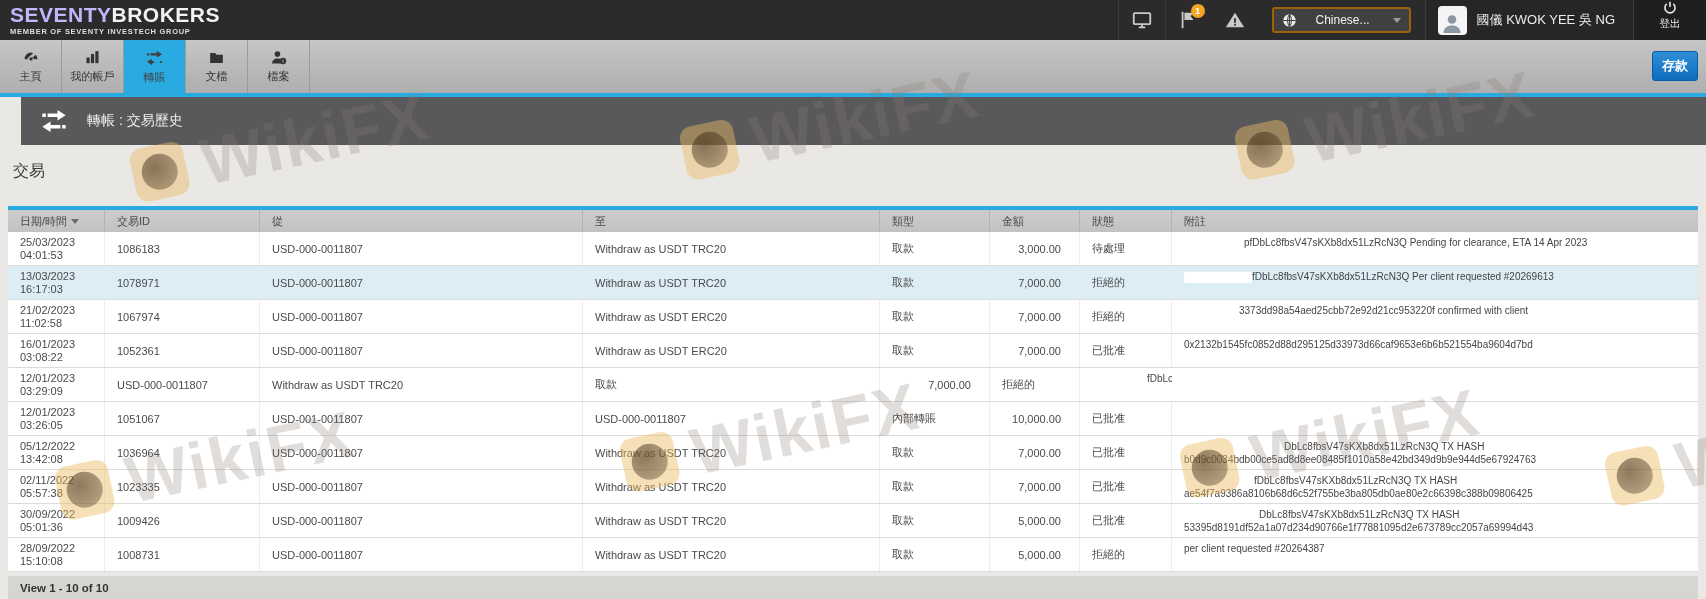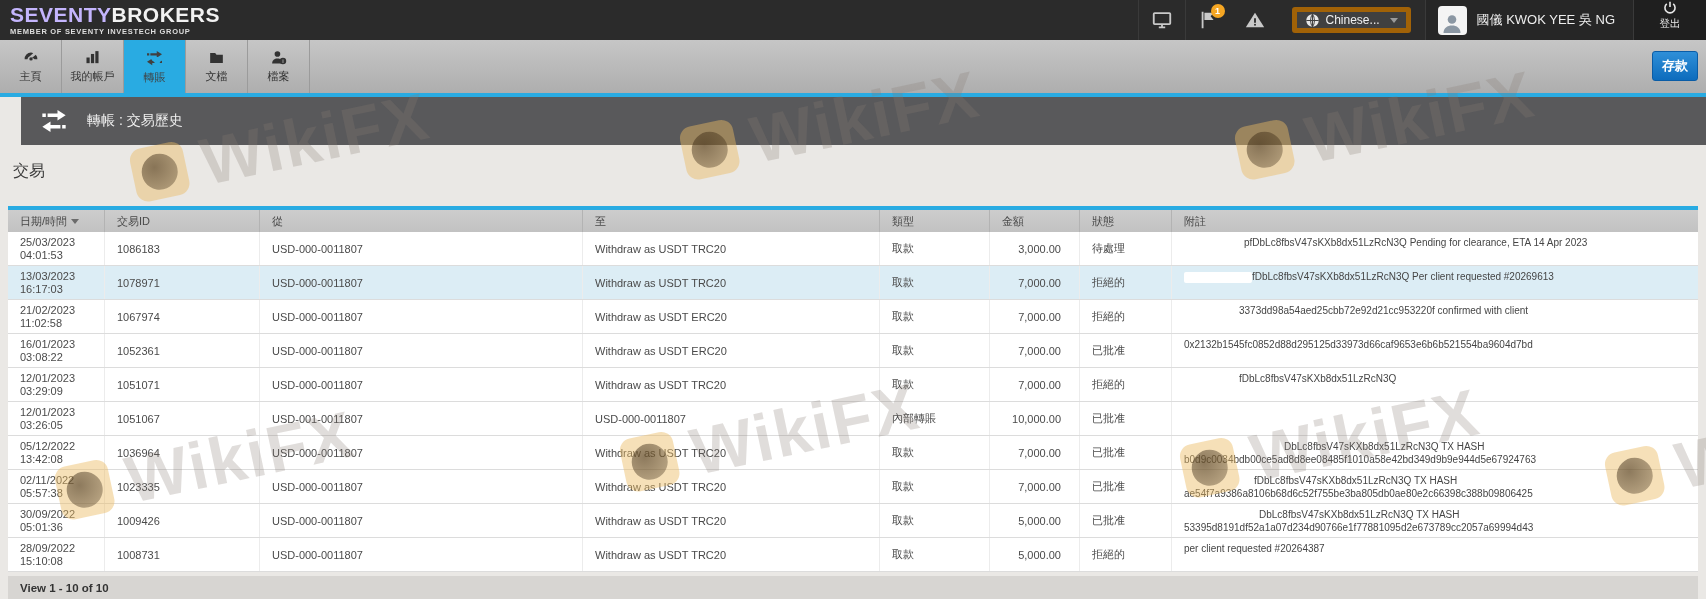--- a/index.html
+++ b/index.html
@@ -11,21 +11,21 @@
   .topbar { height:40px; background:#2b2b2b; display:flex; align-items:center; color:#c9c9c9; }
   .brand { margin-left:10px; line-height:1; cursor:pointer; }
   .brand-line { font-size:21px; font-weight:bold; letter-spacing:.5px; }
   .brand-red { color:#c4b5fd; }
   .brand-white { color:#f2f2f2; }
   .brand-sub { font-size:7.5px; color:#dedede; letter-spacing:.7px; margin-top:3px; font-weight:bold; }
   .top-spacer { flex:1; }
   .top-sep { width:1px; height:40px; background:#3a3a3a; }
   .top-icon { width:46px; height:40px; display:flex; align-items:center; justify-content:center; position:relative; cursor:pointer; }
   .badge { position:absolute; top:4px; right:7px; min-width:14px; height:14px; border-radius:8px; background:#f5a623; color:#fff; font-size:9px; font-weight:bold; display:flex; align-items:center; justify-content:center; padding:0 3px; }
-  .lang-btn { margin:0 14px; height:26px; min-width:102px; background:#404040; border:5px solid #a16207; border-radius:3px; display:flex; align-items:center; gap:6px; padding:0 8px; color:#f0f0f0; font-size:12px; cursor:pointer; }
+  .lang-btn { margin:0 14px; height:26px; min-width:102px; background:#404040; border:2px solid #a16207; border-radius:3px; display:flex; align-items:center; gap:19px; padding:0 8px; color:#f0f0f0; font-size:12px; cursor:pointer; }
   .lang-caret { width:0; height:0; border-left:4px solid transparent; border-right:4px solid transparent; border-top:5px solid #9a9a9a; margin-left:4px; }
   .user-block { height:40px; background:#262626; display:flex; align-items:center; gap:10px; padding:0 18px 0 12px; cursor:pointer; }
   .avatar { width:29px; height:29px; background:#f4f4f4; border-radius:4px; display:flex; align-items:flex-end; justify-content:center; overflow:hidden; }
   .user-name { color:#ededed; font-size:13px; white-space:nowrap; }
   .logout-block { height:40px; width:72px; background:#1f1f1f; display:flex; flex-direction:column; align-items:center; justify-content:flex-start; gap:1px; color:#e8e8e8; cursor:pointer; }
   .logout-label { font-size:10.5px; }
 
   
   .navbar { position:relative; height:57px; background:linear-gradient(#c6c6c6,#aeaeae); border-bottom:4px solid #29abe2; }
   .tabs { display:flex; height:53px; }
@@ -298,21 +298,20 @@
             <div class="td ">已批准</div>
             <div class="td note">
               <div>0x2132b1545fc0852d88d295125d33973d66caf9653e6b6b521554ba9604d7bd</div>
             </div>
           </div>
           <div class="tr grid-cols">
             <div class="td ">
               <div class="date-line">12/01/2023</div>
               <div class="date-line">03:29:09</div>
             </div>
-            <div class="td ">1051071</div>
             <div class="td ">USD-000-0011807</div>
             <div class="td ">Withdraw as USDT TRC20</div>
             <div class="td ">取款</div>
             <div class="td amount">7,000.00</div>
             <div class="td ">拒絕的</div>
             <div class="td note">
               <div><span class="redact" style="width: 55px;"></span><span>fDbLc8fbsV47sKXb8dx51LzRcN3Q</span></div>
             </div>
           </div>
           <div class="tr grid-cols">

